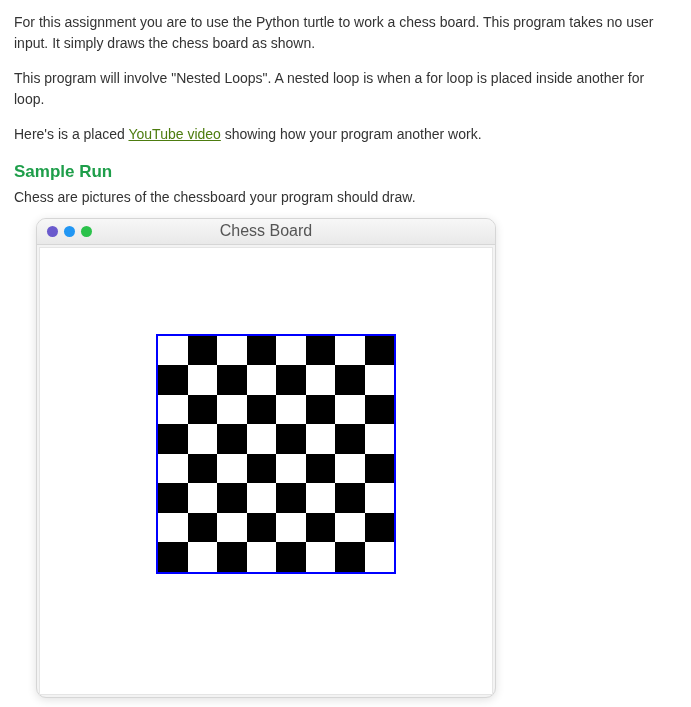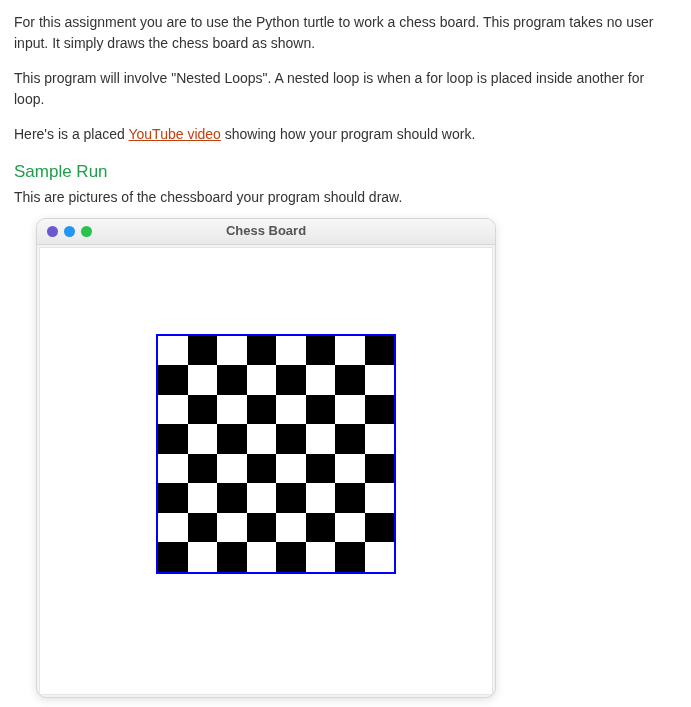--- a/index.html
+++ b/index.html
@@ -12,25 +12,25 @@
       font-size: 14px;
       color: #333;
       background: #fff;
       padding: 12px 14px;
       line-height: 1.5;
     }
     p {
       margin-bottom: 14px;
     }
     a.youtube-link {
-      color: #c2410c;
+      color: #4d7c0f;
     }
     h3.sample-run {
       color: #1e9e4a;
-      font-weight: 400;
+      font-weight: 700;
       font-size: 17px;
       margin-top: 10px;
       margin-bottom: 2px;
     }
     .subtext {
       margin-bottom: 10px;
     }
     .window {
       width: 460px;
       margin-left: 22px;
@@ -60,22 +60,22 @@
       display: inline-block;
     }
     .dot-purple { background: #6a5acd; }
     .dot-blue { background: #2196f3; }
     .dot-green { background: #2bc24b; }
     .titlebar-text {
       position: absolute;
       left: 0;
       right: 0;
       text-align: center;
-      font-weight: 700;
-      font-size: 13px;
+      font-weight: 400;
+      font-size: 16px;
       color: #555;
     }
     .window-body {
       background: #fff;
       padding: 8px;
       border: 1px solid #e5e5e5;
       margin: 2px;
     }
     .canvas {
       background: #fff;
@@ -98,25 +98,25 @@
     .sq-white { background: #fff; }
   </style>
 </head>
 <body>
 
 <p>For this assignment you are to use the Python turtle to work a chess board. This program takes no user input. It simply draws the chess board as shown.</p>
 
 <p>This program will involve "Nested Loops". A nested loop is when a for loop is placed inside another for loop.</p>
 
 <p>
-  <span>Here's is a placed </span><a href="#" class="youtube-link">YouTube video</a><span> showing how your program should work.</span>
+  <span>Here's is a placed </span><a href="#" class="youtube-link">YouTube video</a><span> showing how your program another work.</span>
 </p>
 
 <h3 class="sample-run">Sample Run</h3>
-<p class="subtext">This are pictures of the chessboard your program should draw.</p>
+<p class="subtext">Chess are pictures of the chessboard your program should draw.</p>
 
 <div class="window">
   <div class="titlebar">
     <div class="traffic-lights">
       <span class="dot dot-purple"></span>
       <span class="dot dot-blue"></span>
       <span class="dot dot-green"></span>
     </div>
     <div class="titlebar-text">Chess Board</div>
   </div>

